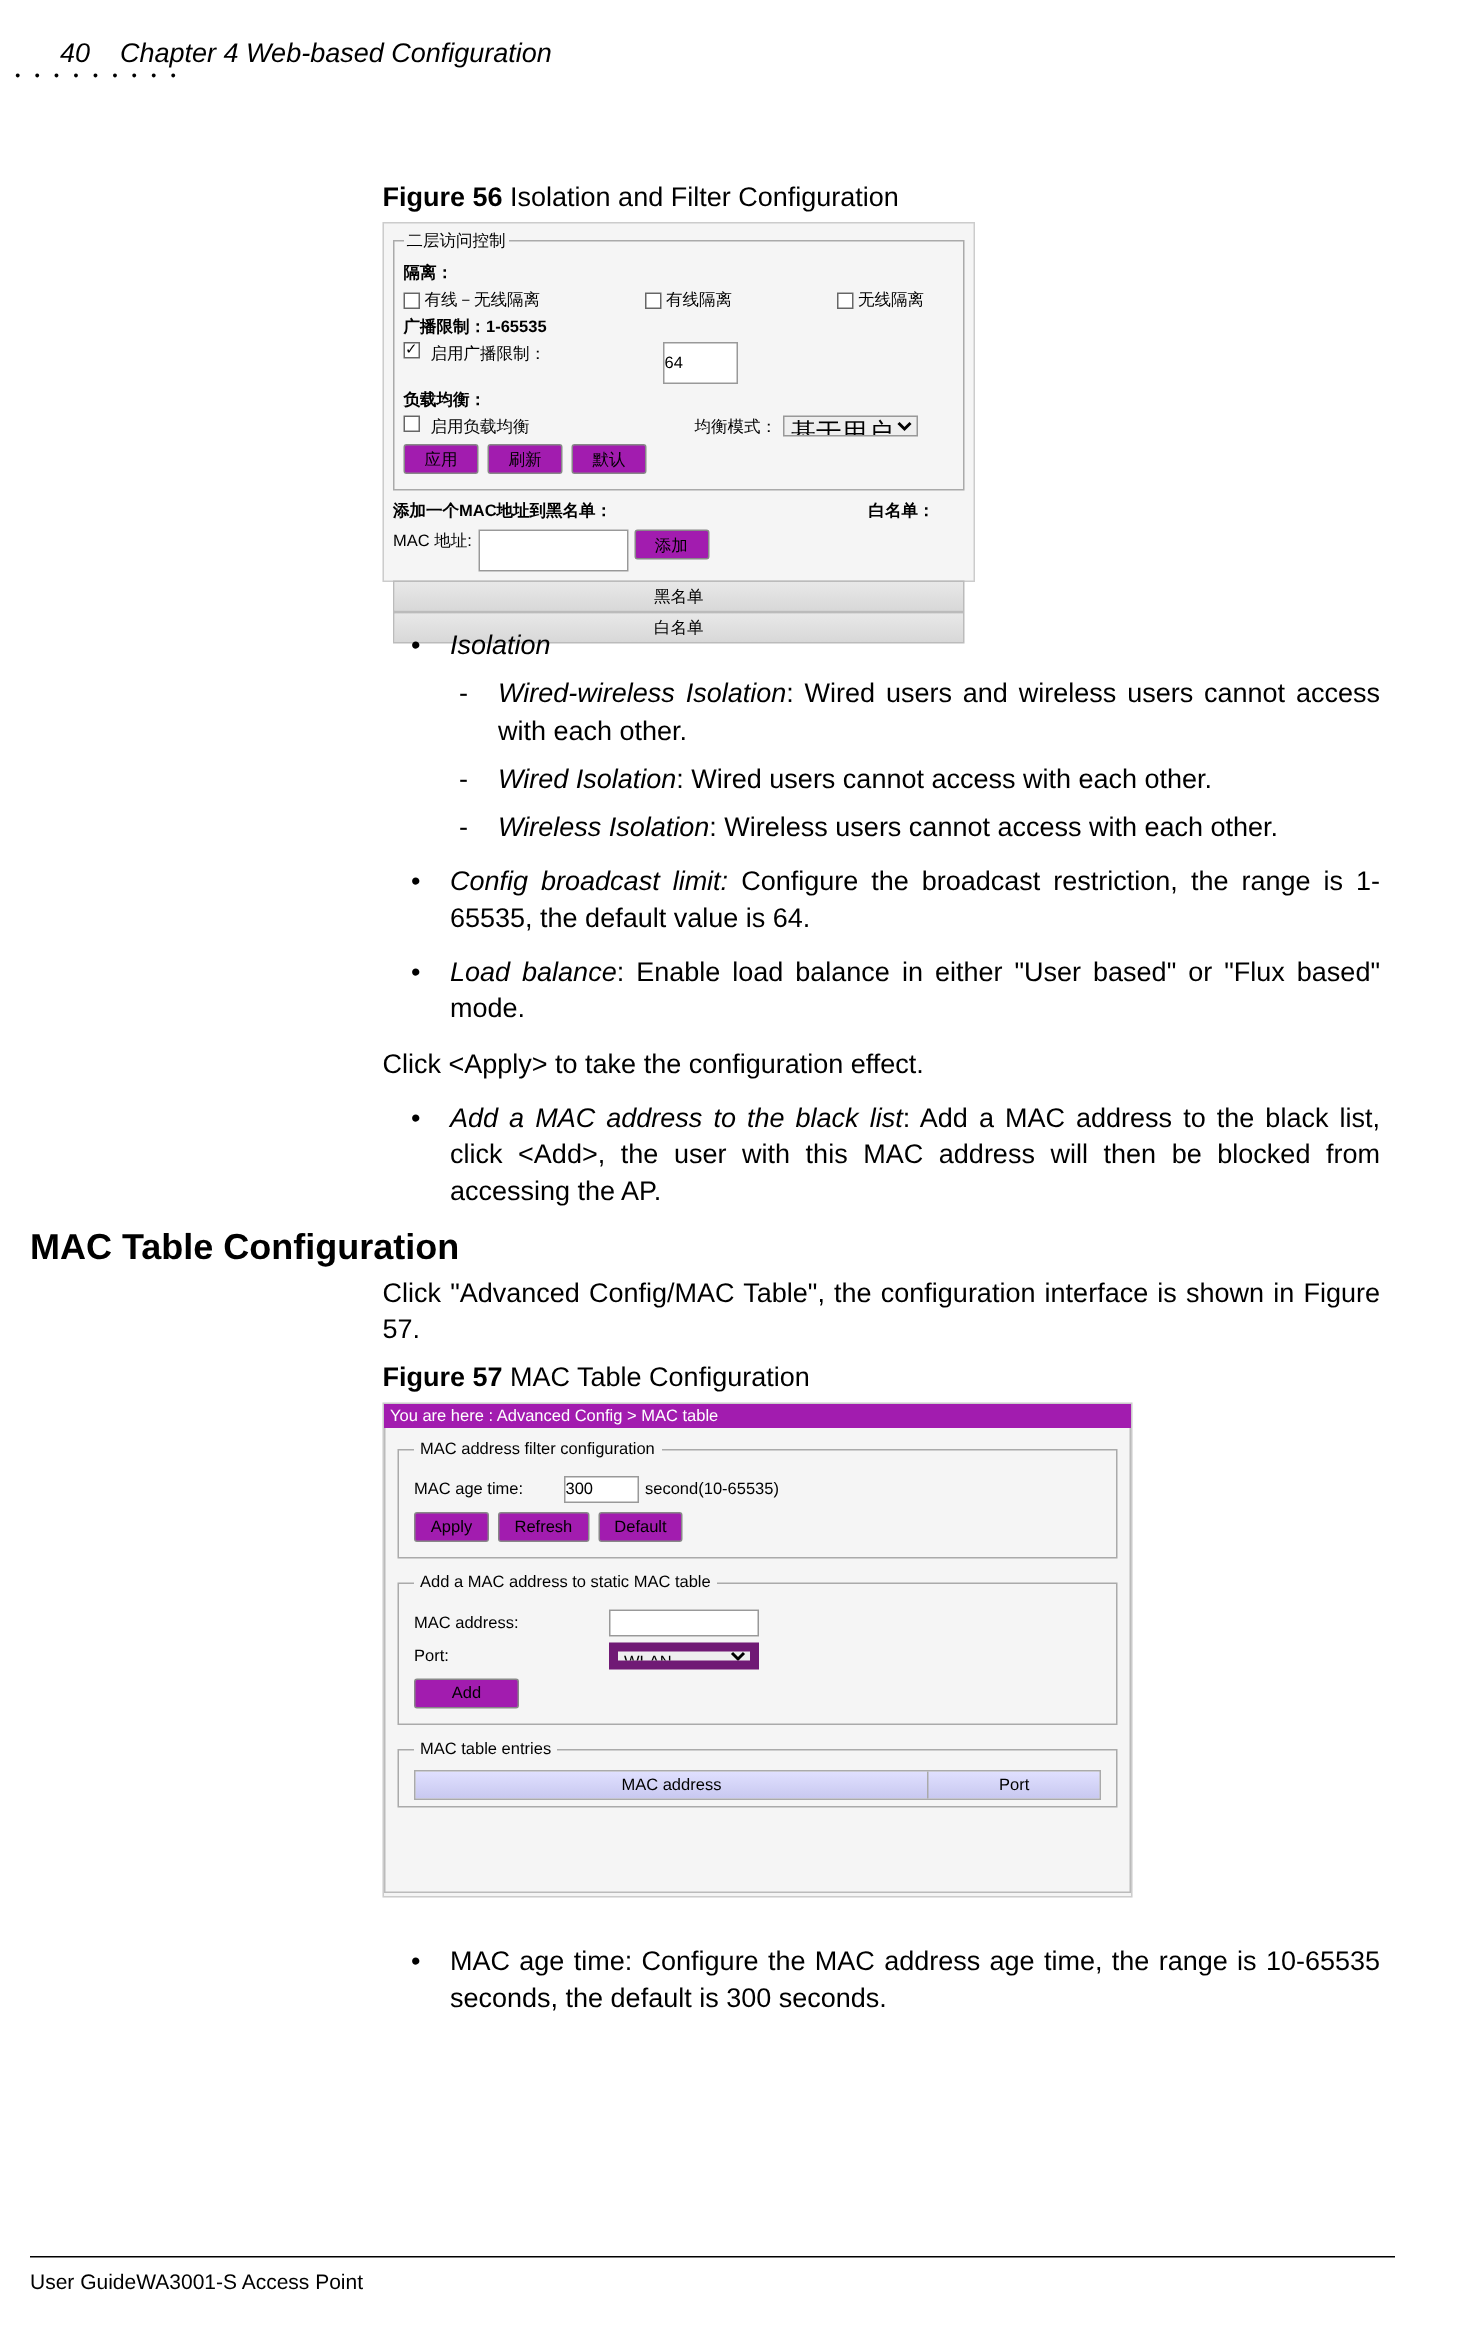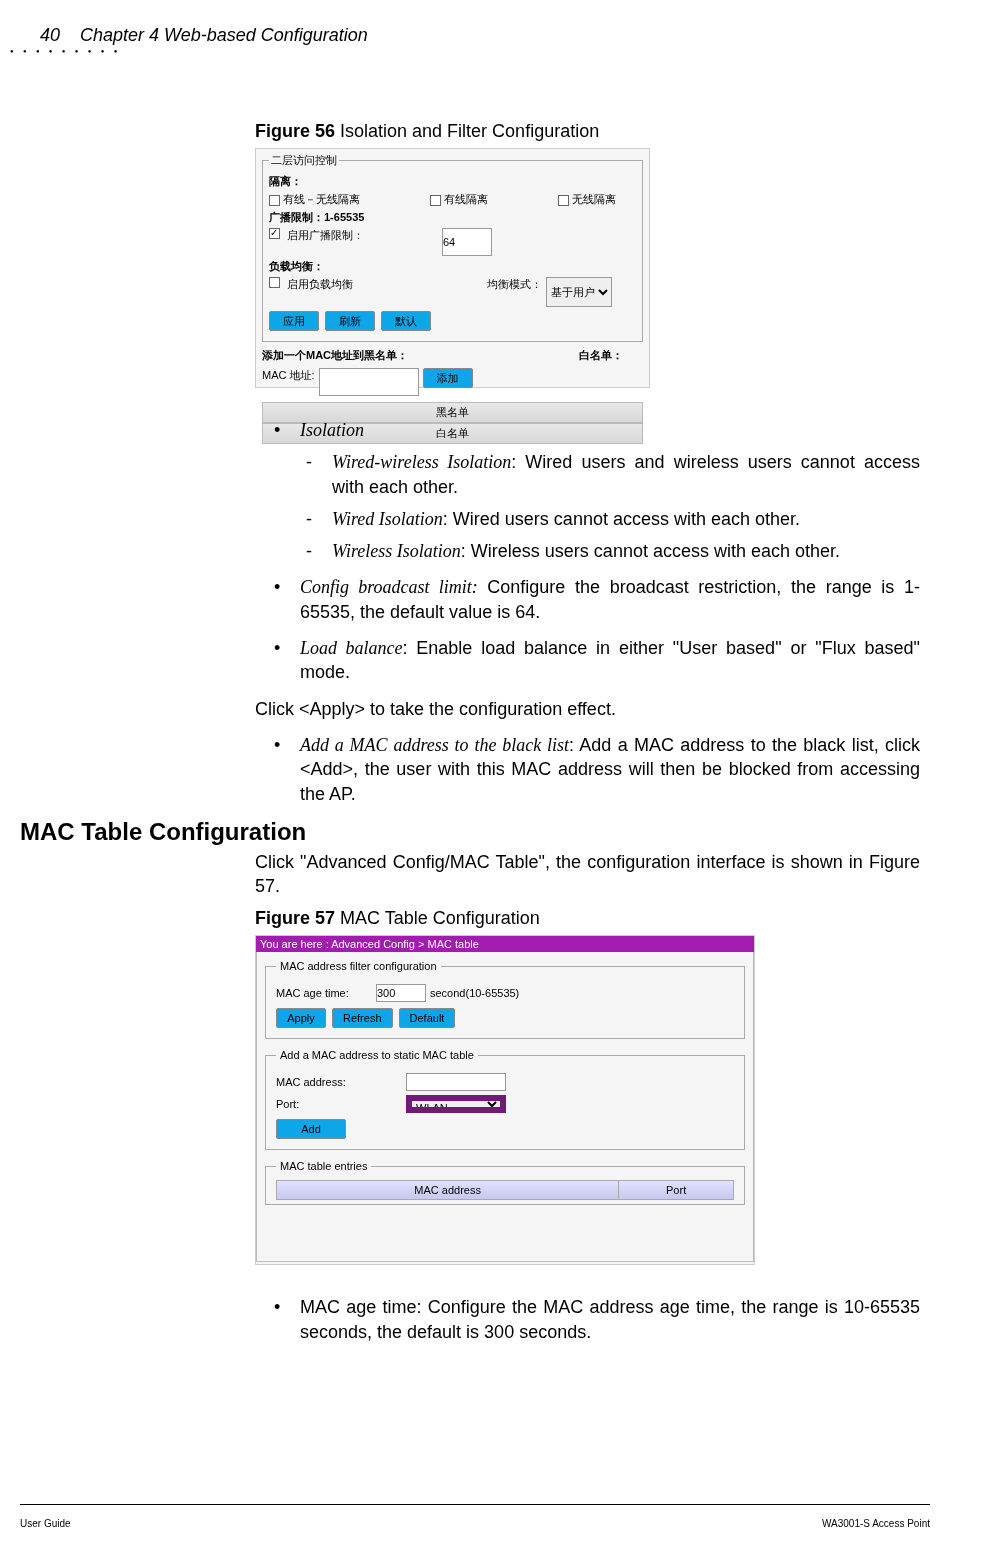--- a/index.html
+++ b/index.html
@@ -88,32 +88,32 @@
       justify-content: space-between;
       padding-right: 20px;
       margin: 3px 0;
     }
     .fig56 input[type="text"] {
       height: 28px;
       font-size: 11px;
       border: 1px solid #999;
     }
     .fig56 select {
-      height: 30px;
-      font-size: 11px;
+      height: 14px;
+      font-size: 17px;
       border: 1px solid #999;
     }
     .fig56 .btn-row {
       display: flex;
       gap: 6px;
       margin: 4px 0;
     }
     .fig56 button, .fig57 button {
       font-size: 11px;
-      background: #0ea5e9;
+      background: #a21caf;
       border: 1px solid #888;
       border-radius: 2px;
       padding: 1px 10px;
       height: 20px;
       min-width: 50px;
     }
     .fig56 .section2 {
       margin: 4px 6px;
     }
     .fig56 .list-headers {
@@ -162,21 +162,20 @@
       text-align: justify;
     }
     .dash-list > li::before {
       content: "-";
       position: absolute;
       left: 6px;
       top: 0;
     }
     .italic-term {
       font-style: italic;
-      font-family: Liberation Serif, serif;
     }
     .apply-text {
       margin: 0 0 12px 0;
       text-align: justify;
     }
     .section-heading {
       font-size: 24px;
       font-weight: bold;
       margin-left: -235px;
       margin-top: 6px;
@@ -258,22 +257,21 @@
       left: 20px;
       right: 55px;
       border-top: 1px solid #000;
     }
     .footer-row {
       position: absolute;
       bottom: 24px;
       left: 20px;
       right: 55px;
       display: flex;
-      justify-content: space-between;
-      font-size: 10px;
+      font-size: 14px;
     }
     .cb {
       display: inline-block;
       width: 11px;
       height: 11px;
       border: 1px solid #666;
       background: #fff;
       vertical-align: middle;
       margin-right: 3px;
       position: relative;

